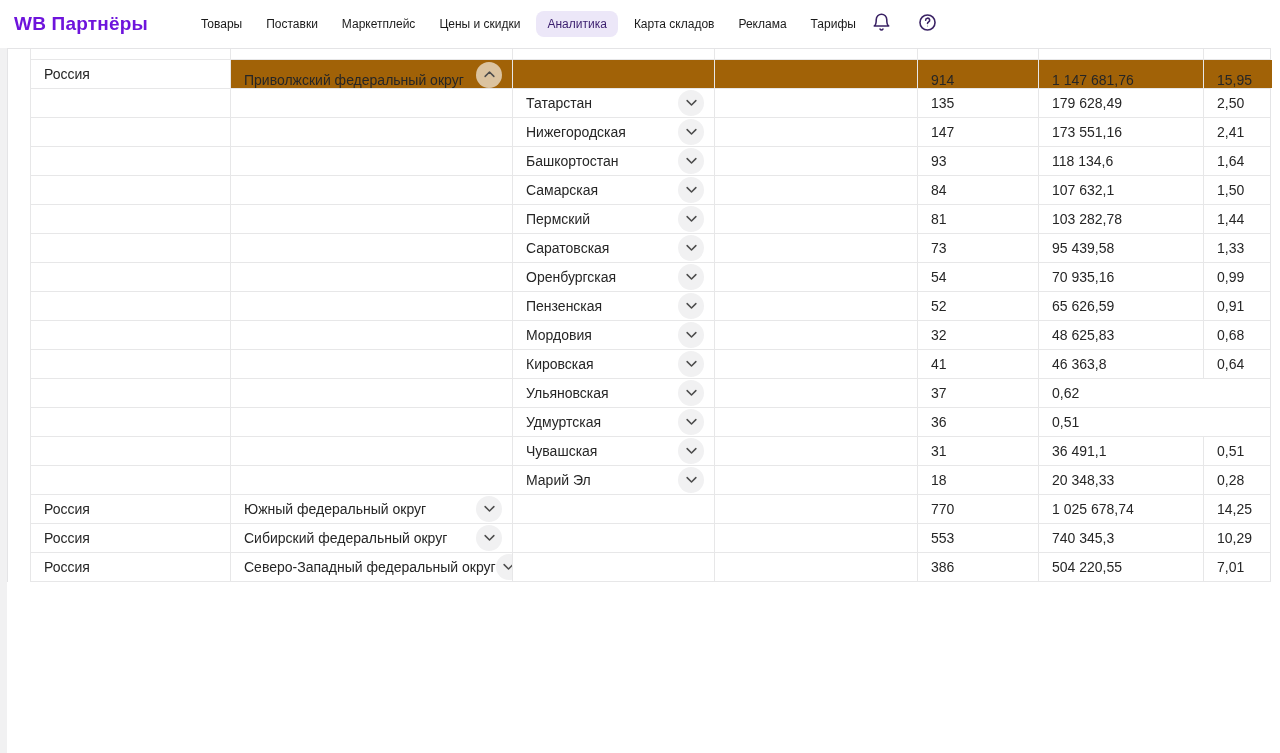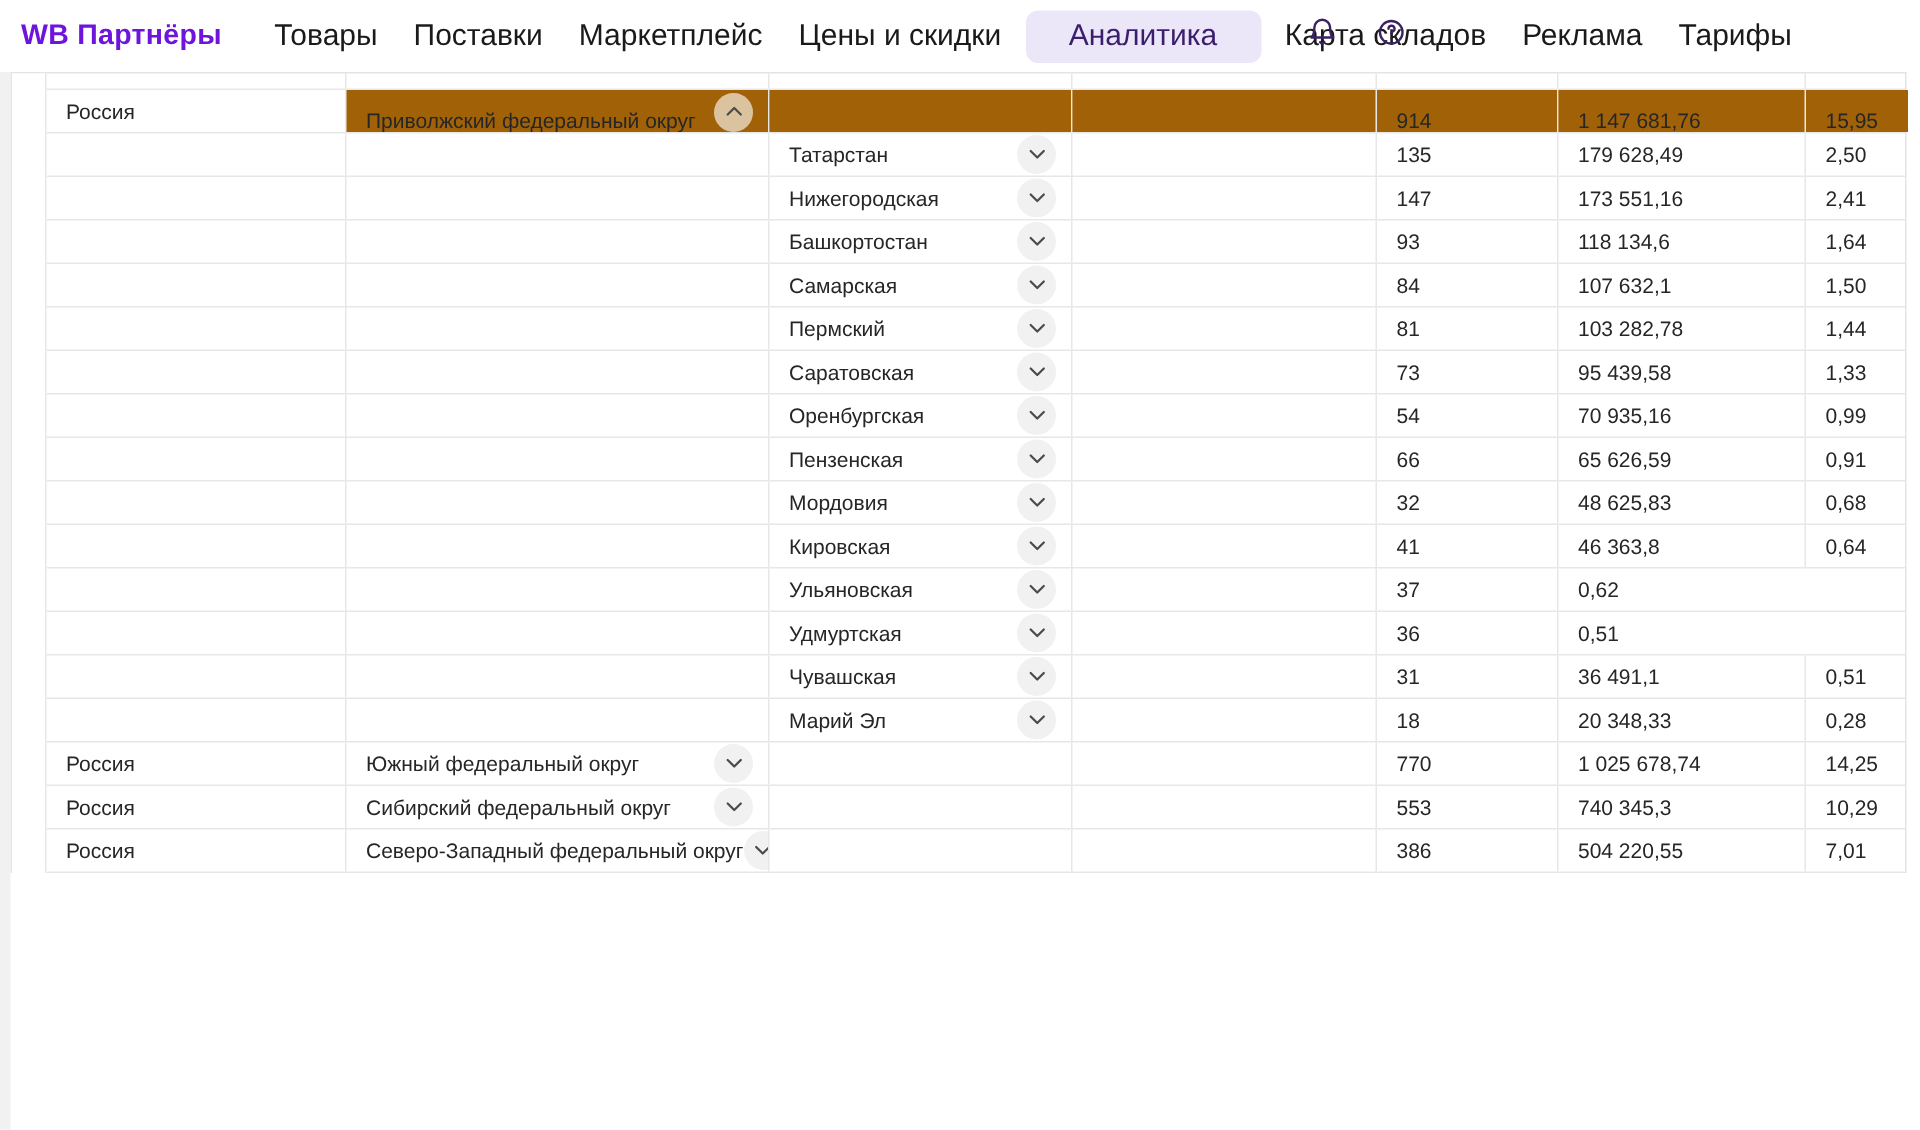--- a/index.html
+++ b/index.html
@@ -1,27 +1,27 @@
 <!DOCTYPE html>
 <html><head>
 <meta charset="utf-8">
 <style>
   * { margin:0; padding:0; box-sizing:border-box; }
   html,body { width:1280px; height:753px; background:#ffffff; overflow:hidden;
     font-family:"Liberation Sans", sans-serif; color:#222; }
 
   
   .topnav { position:absolute; left:0; top:0; width:1076px; height:48px;
-    background:#fff; display:flex; align-items:center; }
+    background:#fff; display:flex; align-items:center;gap:18px; }
   .logo { margin-left:14px; font-size:19px; font-weight:700; color:#6e14dc;
     letter-spacing:.2px; white-space:nowrap; cursor:pointer; }
   .nav-items { display:flex; align-items:center; margin-left:27px; gap:8px; }
-  .nav-item { font-size:20px; font-weight:500; color:#1a1a1a; padding:6px 8px;
+  .nav-item { font-size:12px; font-weight:500; color:#1a1a1a; padding:6px 8px;
     border-radius:8px; white-space:nowrap; cursor:pointer; }
-  .nav-item.active { background:#ece7f8; color:#3b1e6e; padding:6px 29px; }
+  .nav-item.active { background:#ece7f8; color:#3b1e6e; padding:6px 11px; }
   .nav-icons { position:absolute; right:138px; top:0; height:48px;
     display:flex; align-items:center; gap:24px; }
   .icon-btn { width:22px; height:22px; display:flex; align-items:center;
     justify-content:center; cursor:pointer; }
 
   
   .left-strip { position:absolute; left:0; top:48px; width:7px; height:705px;
     background:#f1f1f2; }
   .geo-table { position:absolute; left:7px; top:48px; width:1264px;
     border-top:1px solid #e4e4e6; border-left:1px solid #e4e4e6;
@@ -345,21 +345,21 @@
               <svg width="15" height="15" viewBox="0 0 24 24" fill="none" stroke="#4c4c4c" stroke-width="2.4" stroke-linecap="round" stroke-linejoin="round">
                 <path d="M5 9l7 7 7-7"></path>
               </svg>
             </span>
           </span>
         </div>
         <div class="cell">
           <span></span>
         </div>
         <div class="cell">
-          <span>66</span>
+          <span>52</span>
         </div>
         <div class="cell">
           <span>65 626,59</span>
         </div>
         <div class="cell">
           <span>0,91</span>
         </div>
       </div>
       <div class="row">
         <div class="cell">

